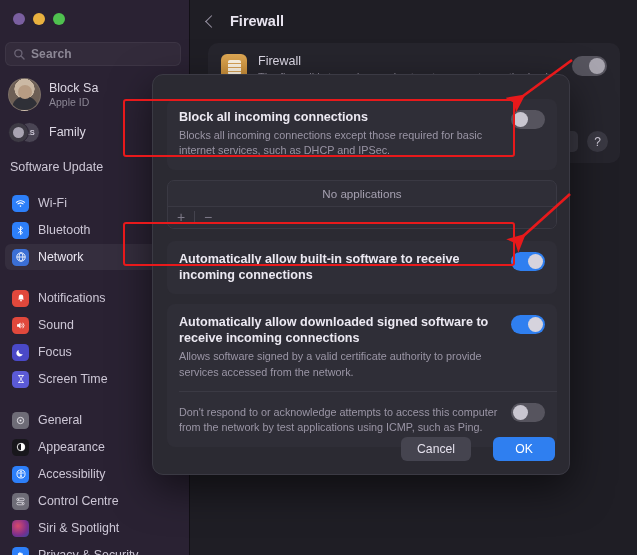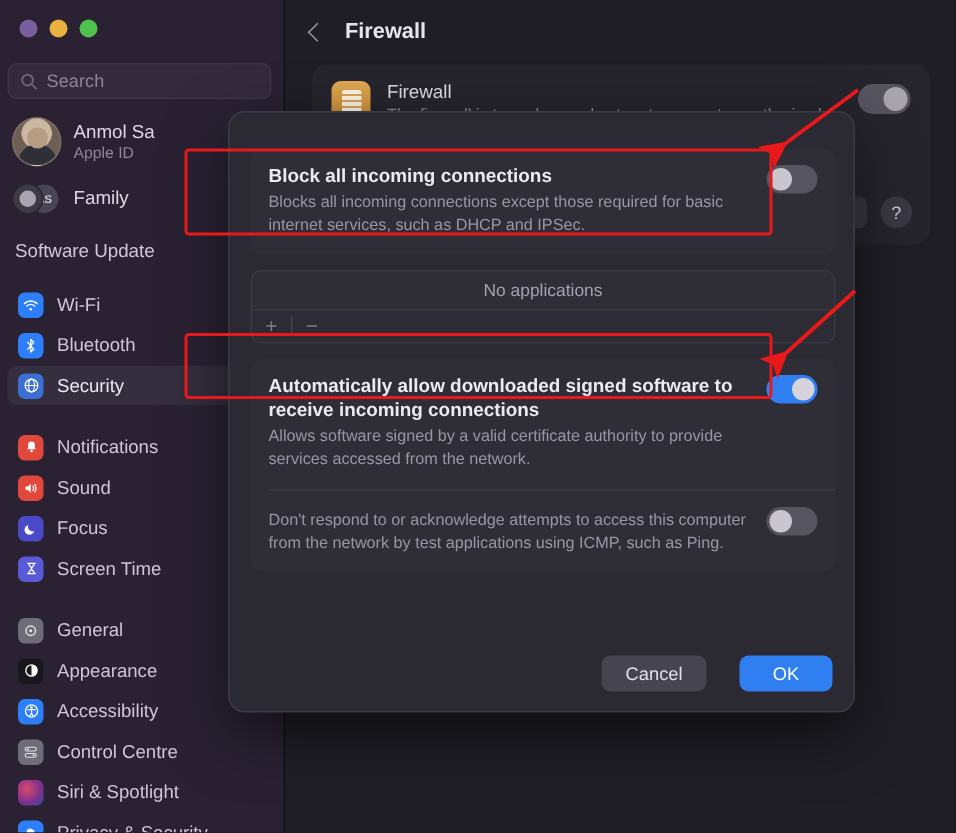--- a/index.html
+++ b/index.html
@@ -32,21 +32,21 @@
   .search-box {
     position: absolute; left: 5px; top: 42px;
     width: 176px; height: 24px;
     background: rgba(255,255,255,0.045);
     border: 1px solid rgba(255,255,255,0.05);
     border-radius: 6px;
     display: flex; align-items: center; padding: 0 7px;
   }
   .search-ico { width: 13px; height: 13px; flex: none; margin-right: 5px; opacity: .55; }
   .search-txt {
-    font-size: 12px; color: #8c8795; letter-spacing: .1px;
+    font-size: 12px; color: #8c8795; letter-spacing: .1px; font-weight: bold;
   }
 
   .account {
     position: absolute; left: 8px; top: 78px;
     display: flex; align-items: center; gap: 8px;
     width: 175px;
   }
   .avatar {
     width: 33px; height: 33px; border-radius: 50%;
     background: radial-gradient(circle at 50% 32%, #cbb9a4 0 38%, #6d5f55 39% 100%);
@@ -265,21 +265,21 @@
       <svg class="search-ico" viewBox="0 0 16 16">
         <circle cx="6.6" cy="6.6" r="4.4" fill="none" stroke="#9a94a6" stroke-width="1.6"></circle>
         <line x1="9.9" y1="9.9" x2="13.6" y2="13.6" stroke="#9a94a6" stroke-width="1.6" stroke-linecap="round"></line>
       </svg>
       <span class="search-txt">Search</span>
     </div>
 
     <div class="account">
       <div class="avatar"></div>
       <div class="acct-names">
-        <div class="acct-name">Anmol Sa</div>
+        <div class="acct-name">Block Sa</div>
         <div class="acct-sub">Apple ID</div>
       </div>
     </div>
 
     <div class="family">
       <div class="fam-icons">
         <div class="fam-a"></div>
         <div class="fam-b">AS</div>
       </div>
       <div class="fam-label">Family</div>
@@ -308,21 +308,21 @@
           <span class="nav-label">Bluetooth</span>
         </div>
         <div class="nav-item selected">
           <span class="nav-ico" style="background:#3b6fd4">
             <svg viewBox="0 0 16 16" width="12" height="12">
                 <circle cx="8" cy="8" r="5.6" fill="none" stroke="#fff" stroke-width="1.2"></circle>
                 <ellipse cx="8" cy="8" rx="2.6" ry="5.6" fill="none" stroke="#fff" stroke-width="1.1"></ellipse>
                 <line x1="2.4" y1="8" x2="13.6" y2="8" stroke="#fff" stroke-width="1.1"></line>
               </svg>
           </span>
-          <span class="nav-label">Security</span>
+          <span class="nav-label">Network</span>
         </div>
       </div>
 
       <div class="nav-gap"></div>
 
       <div class="nav-group">
         <div class="nav-item">
           <span class="nav-ico" style="background:#e0483c">
             <svg viewBox="0 0 16 16" width="10" height="10">
                 <path d="M8 2.2a3.6 3.6 0 013.6 3.6v3.1l1 1.6H3.4l1-1.6V5.8A3.6 3.6 0 018 2.2z" fill="#fff"></path>
@@ -454,20 +454,26 @@
 
         <div class="applist">
           <div class="applist-body">No applications</div>
           <div class="applist-bar">
             <div class="pm-btn">+</div>
             <div class="pm-sep"></div>
             <div class="pm-btn">−</div>
           </div>
         </div>
 
+        <div class="block block-flex" style="margin-top:12px">
+          <div class="block-text">
+            <div class="b-title">Automatically allow built-in software to receive incoming connections</div>
+          </div>
+          <div class="tg on"></div>
+        </div>
 
         <div class="group-card">
           <div class="g-row">
             <div class="block-text">
               <div class="b-title">Automatically allow downloaded signed software to receive incoming connections</div>
               <div class="b-desc">Allows software signed by a valid certificate authority to provide services accessed from the network.</div>
             </div>
             <div class="tg on"></div>
           </div>
           <div class="g-sep"></div>

